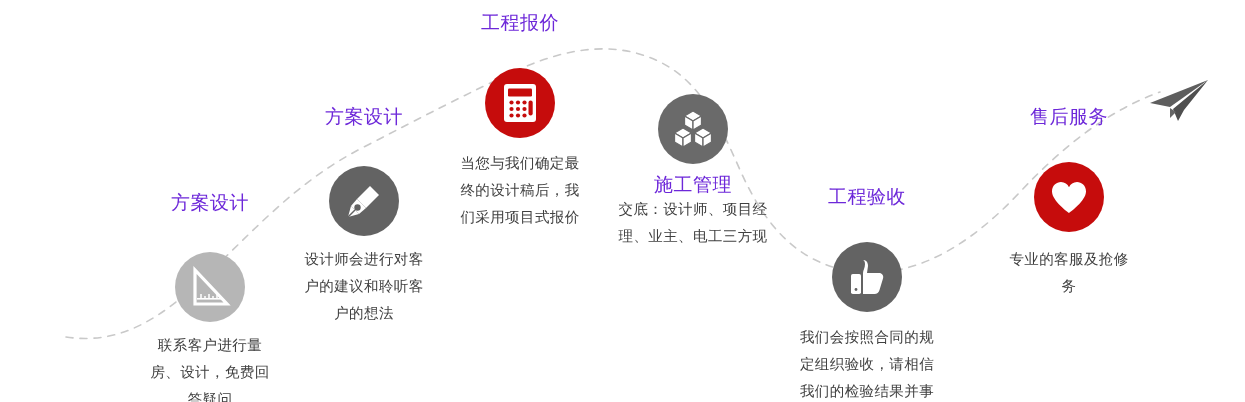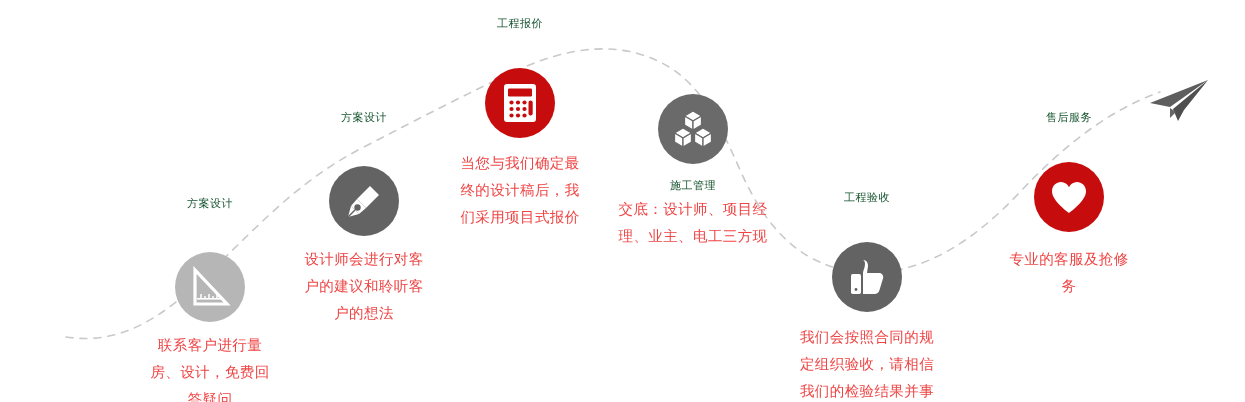--- a/index.html
+++ b/index.html
@@ -23,40 +23,40 @@
     top: 0;
     width: 1245px;
     height: 402px;
     pointer-events: none;
   }
   .step {
     position: absolute;
     text-align: center;
   }
   .step-title {
-    font-size: 11px;
+    font-size: 19px;
     line-height: 22px;
-    color: #14532d;
+    color: #6d28d9;
     white-space: nowrap;
     letter-spacing: 0.5px;
   }
   .circle {
     width: 70px;
     height: 70px;
     border-radius: 50%;
     margin: 0 auto;
     display: flex;
     align-items: center;
     justify-content: center;
   }
   .circle svg { display: block; }
   .step-desc {
     font-size: 14.5px;
     line-height: 27px;
-    color: #ef4444;
+    color: #404040;
     letter-spacing: 0.4px;
   }
 
   
   #step-1 { left: 128px; top: 192px; width: 164px; }
   #step-1 .circle { background: #b6b6b6; margin-top: 38px; }
   #step-1 .step-desc { margin-top: 10px; }
 
   #step-2 { left: 284px; top: 106px; width: 160px; }
   #step-2 .circle { background: #636363; margin-top: 38px; }

